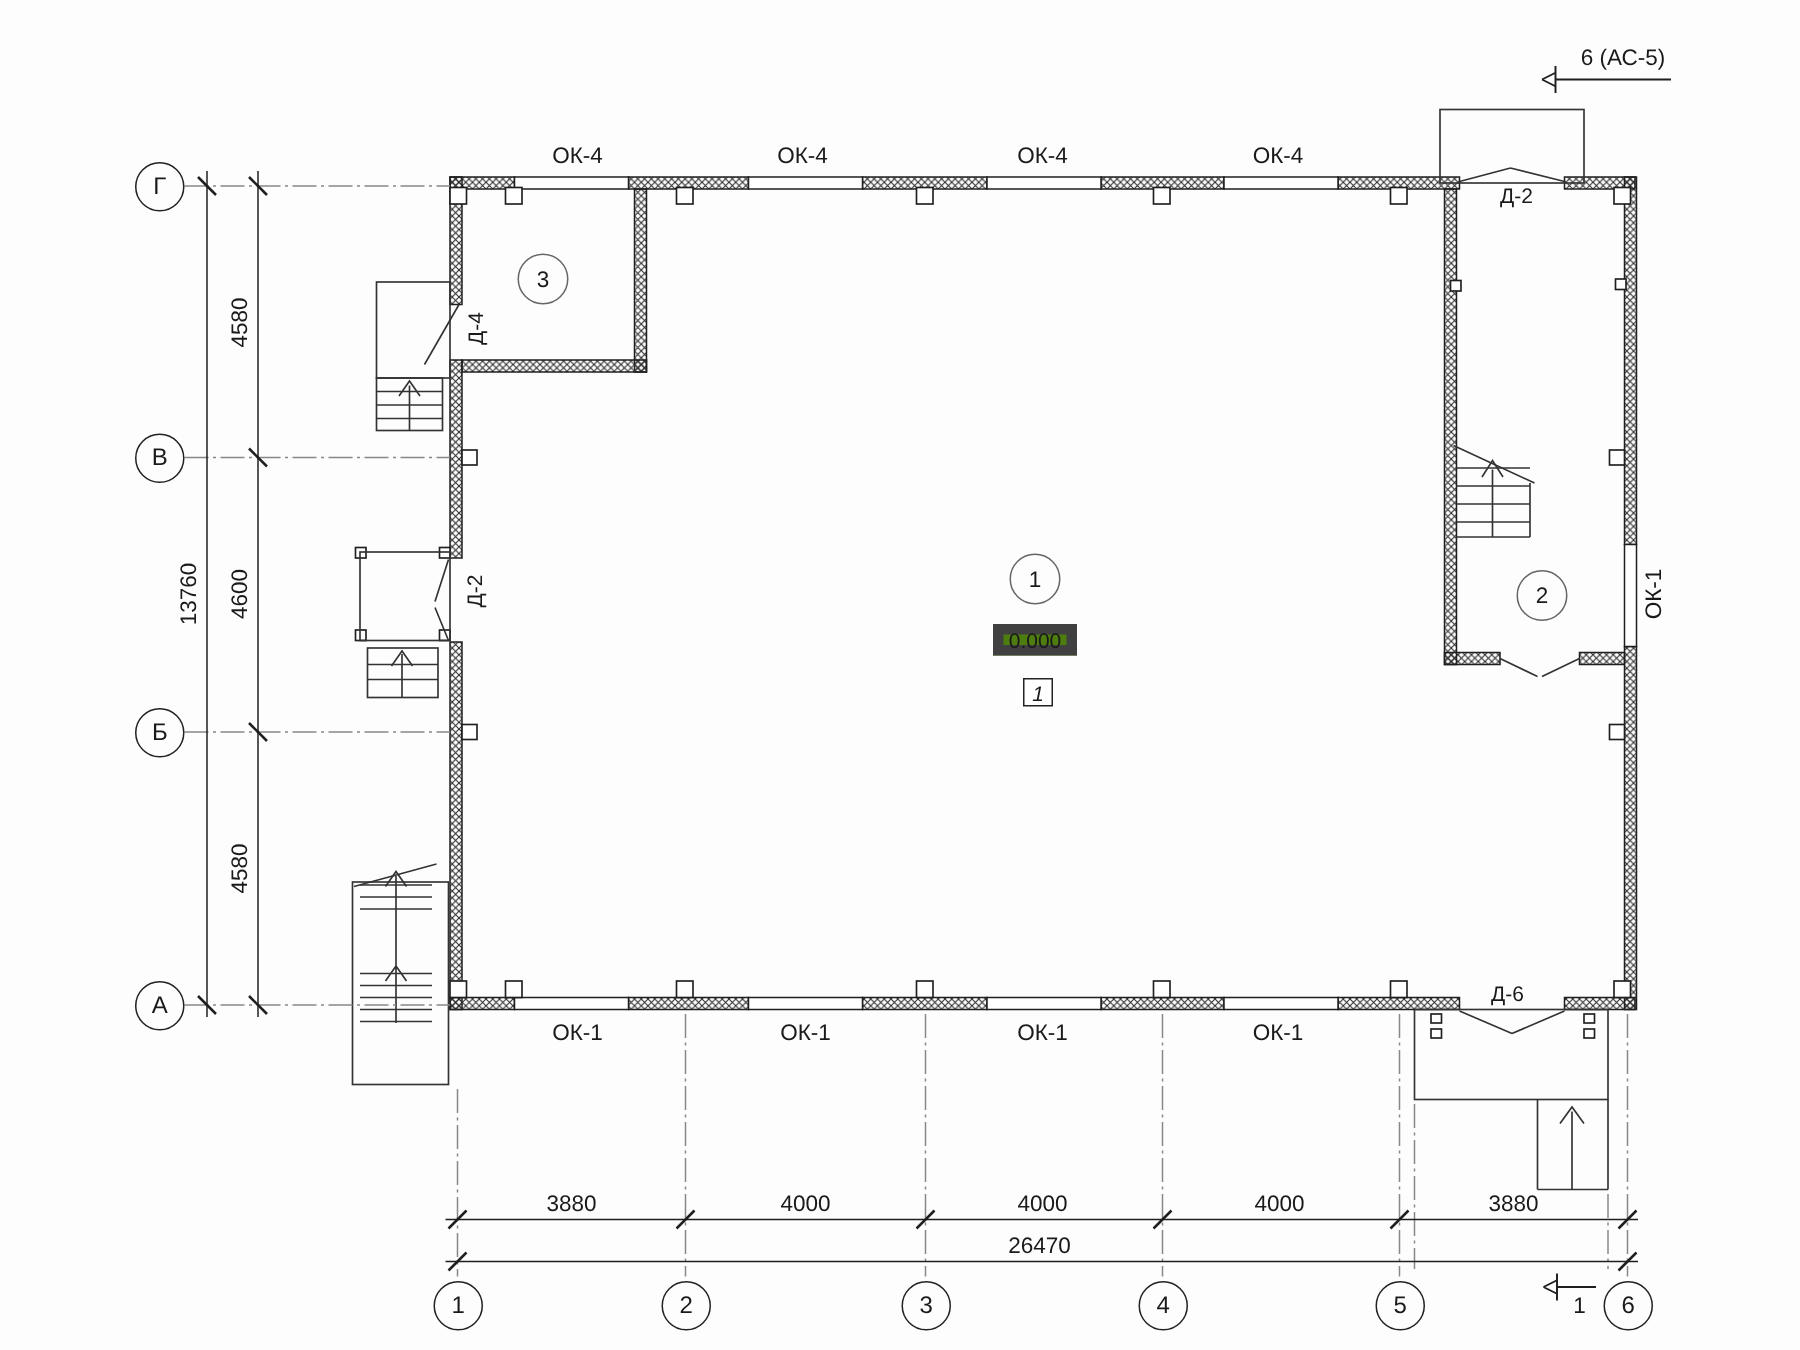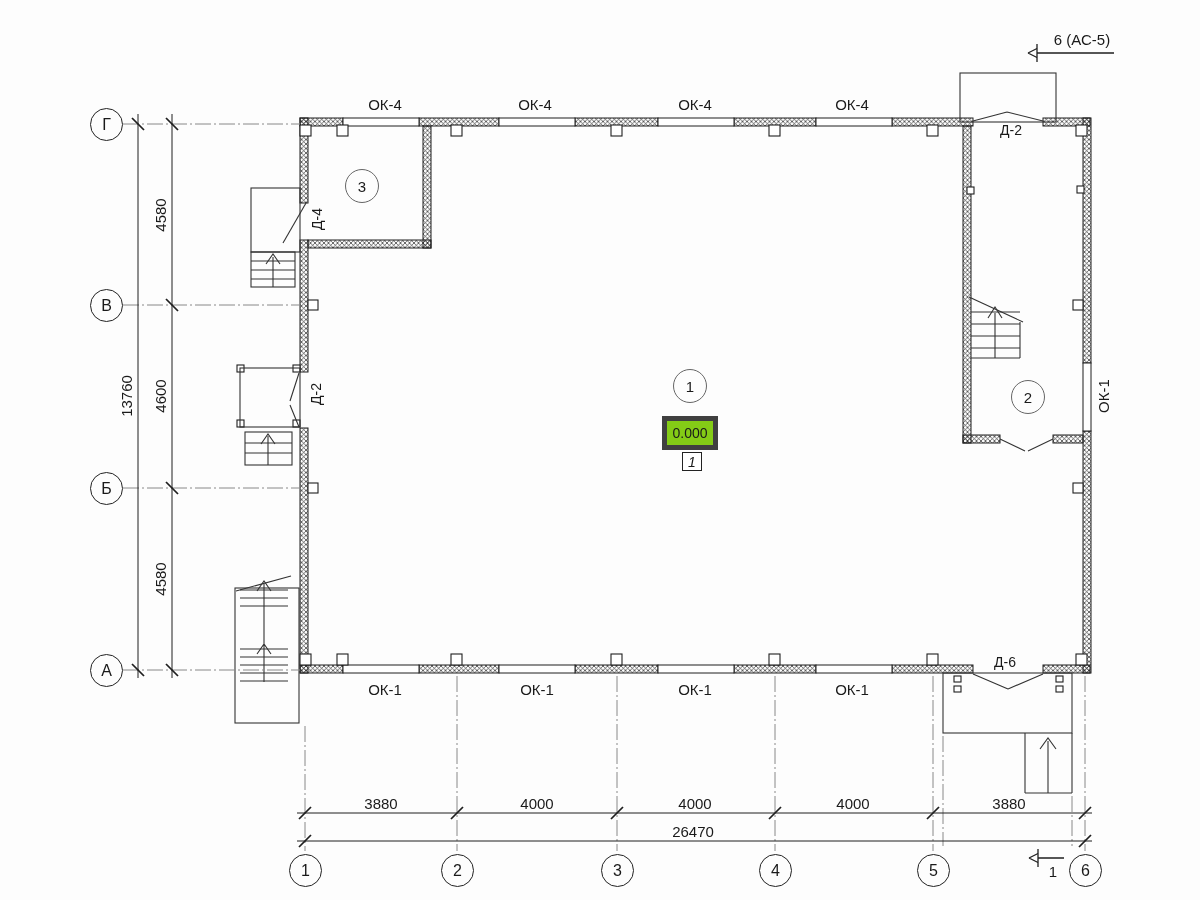--- a/index.html
+++ b/index.html
@@ -22,22 +22,22 @@
   .axis-circle{
     position:absolute;width:33px;height:33px;border:1.3px solid #222;border-radius:50%;
     background:#fdfdfd;display:flex;align-items:center;justify-content:center;
     font-size:16px;box-sizing:border-box;
   }
   .room-circle{
     position:absolute;width:34px;height:34px;border:1px solid #666;border-radius:50%;
     display:flex;align-items:center;justify-content:center;font-size:15px;box-sizing:border-box;
   }
   .elev-box{
-    position:absolute;left:662px;top:416px;width:56px;height:34px;
-    border:5px solid #404040;background:#84cc16;display:flex;align-items:center;justify-content:center;
+    position:absolute;left:662px;top:416px;width:56px;height:21px;
+    border:7px solid #404040;background:#4d7c0f;display:flex;align-items:center;justify-content:center;
     font-size:14px;box-sizing:border-box;
   }
   .detail-box{
     position:absolute;left:682px;top:452px;width:20px;height:19px;
     border:1.4px solid #222;display:flex;align-items:center;justify-content:center;
     font-size:14px;font-style:italic;box-sizing:border-box;background:#fff;
   }
 </style>
 </head>
 <body>

